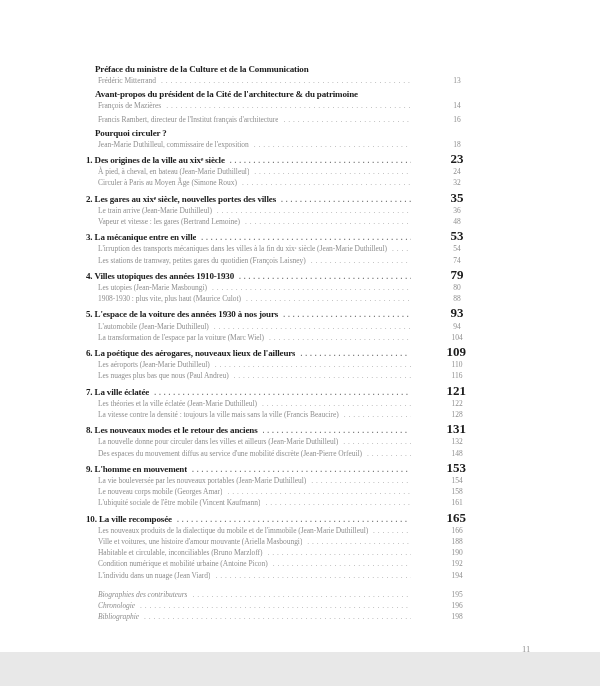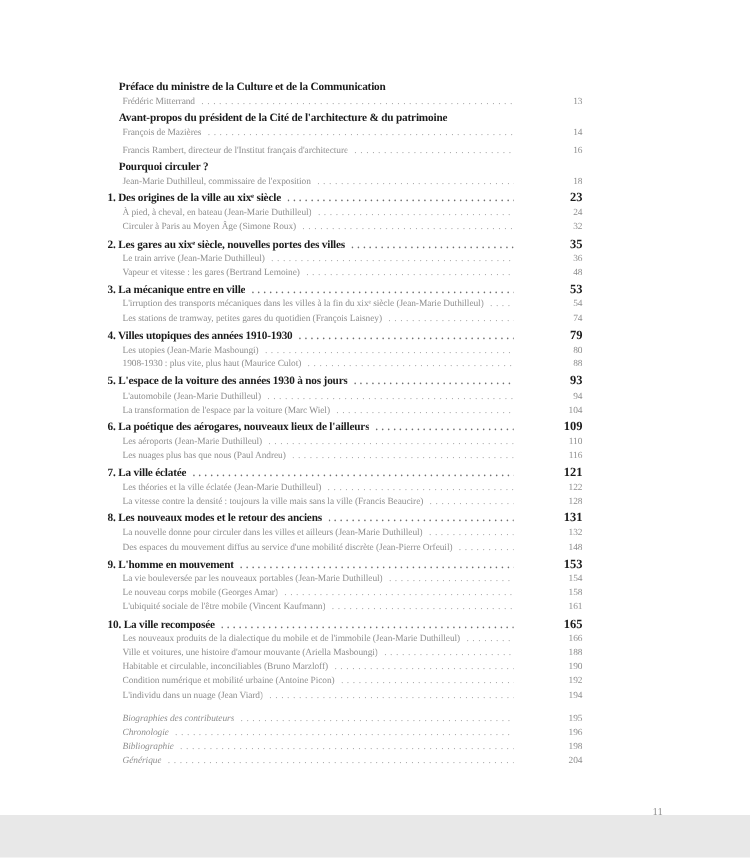--- a/index.html
+++ b/index.html
@@ -42,24 +42,24 @@
     flex:1 1 0;min-width:4px;overflow:hidden;
     margin:0 4px 0 5px;
     font-size:7.5px;color:#9a9a9a;
     letter-spacing:0.5px;white-space:nowrap;
   }
   .leader::after{
     content:". . . . . . . . . . . . . . . . . . . . . . . . . . . . . . . . . . . . . . . . . . . . . . . . . . . . . . . . . . . . . . . . . . . . . . . .";
   }
   .ch-row .leader{color:#6f6f6f;font-weight:bold;}
   .pg{
-    flex:0 0 auto;min-width:18px;text-align:right;
+    flex:0 0 auto;min-width:18px;text-align:center;
     font-size:7.5px;color:#8f8f8f;margin-left:33px;
   }
-  .ch-row .pg{font-size:10px;font-weight:bold;color:#1c1c1c;}
+  .ch-row .pg{font-size:13px;font-weight:bold;color:#1c1c1c;}
   .front-group + .front-group{margin-top:2.5px;}
   .chapter-group{margin-top:3px;}
   .end-group{margin-top:8px;}
   .folio{
     position:absolute;left:522px;top:644px;width:20px;
     text-align:left;
     font-size:8.5px;color:#8f8f8f;
   }
 </style>
 </head>
@@ -303,21 +303,16 @@
         <div class="row end-row">
           <span class="title">Chronologie</span>
           <span class="leader"></span>
           <span class="pg">196</span>
         </div>
         <div class="row end-row">
           <span class="title">Bibliographie</span>
           <span class="leader"></span>
           <span class="pg">198</span>
         </div>
-        <div class="row end-row">
-          <span class="title">Générique</span>
-          <span class="leader"></span>
-          <span class="pg">204</span>
-        </div>
       </div>
     </div>
   <div class="folio">11</div>
 </div>
 
 </body></html>

